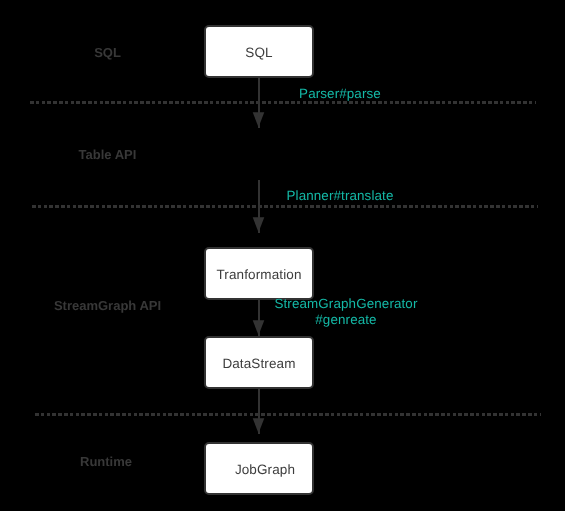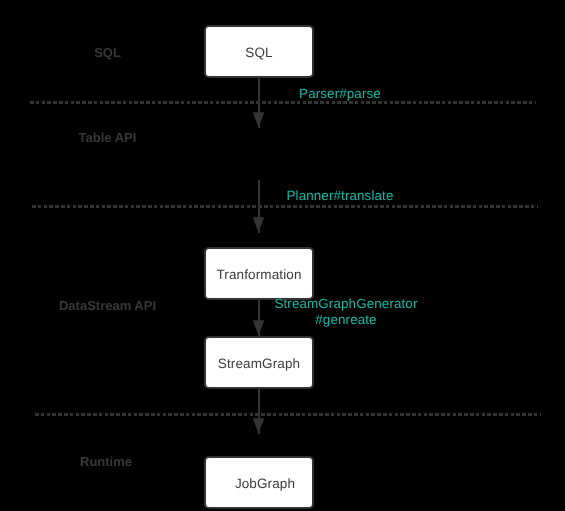--- a/index.html
+++ b/index.html
@@ -12,35 +12,35 @@
   #stage{position:relative;width:565px;height:394px;transform:translateZ(0);}
   .layer-label,.edge-label,.node{will-change:transform;}
 
   svg.wires{position:absolute;left:0;top:0;width:565px;height:511px;}
 
   
   .layer-label{position:absolute;left:0;width:215px;color:#383838;
        font-weight:bold;font-size:13px;line-height:16px;
        white-space:nowrap;text-align:center;}
   .lb-sql{top:45px;}
-  .lb-table{top:130px;}
+  .lb-table{top:147px;}
   .lb-datastream{top:298px;}
   .lb-runtime{top:454px;width:212px;}
 
   
   .node{position:absolute;left:203.5px;width:110px;height:52.5px;
        background:#fff;border:2px solid #333;border-radius:5px;
        box-sizing:border-box;display:flex;align-items:center;justify-content:center;
        color:#3d3d3d;font-size:13.5px;line-height:16.3px;text-align:center;
        letter-spacing:0.12px;padding-top:3px;}
   .nd-sql{top:25px;}
   .nd-operation{top:127.5px;}
   .nd-tranformation{top:247px;}
   .nd-streamgraph{top:335.5px;}
-  .nd-jobgraph{top:456px;padding-left:12px;}
+  .nd-jobgraph{top:442px;padding-left:12px;}
 
   
   .edge-label{position:absolute;color:#14b8a6;font-size:13.4px;
        line-height:16px;white-space:nowrap;text-align:center;
        letter-spacing:0.12px;}
   .el-parser{left:250px;width:180px;top:86px;}
   .el-planner{left:250px;width:180px;top:188px;}
   .el-streamgraphgen{left:256px;width:180px;top:296px;}
   .el-jobgraphgen{left:248px;width:240px;top:401px;}
 </style>
@@ -64,34 +64,34 @@
     </g>
     <g stroke="#333" stroke-width="3" stroke-dasharray="3.6 2.2" shape-rendering="crispEdges">
       <line x1="30" y1="102.5" x2="536" y2="102.5"></line>
       <line x1="32" y1="206.5" x2="538" y2="206.5"></line>
       <line x1="35" y1="414.5" x2="541" y2="414.5"></line>
     </g>
   </svg>
 
   <div class="layer-label lb-sql">SQL</div>
   <div class="layer-label lb-table">Table API</div>
-  <div class="layer-label lb-datastream">DataStream API</div>
+  <div class="layer-label lb-datastream">StreamGraph API</div>
   <div class="layer-label lb-runtime">Runtime</div>
 
   <div class="node nd-sql">
     <span>SQL</span>
   </div>
 
 
   <div class="node nd-tranformation">
     <span>Tranformation</span>
   </div>
 
   <div class="node nd-streamgraph">
-    <span>StreamGraph</span>
+    <span>DataStream</span>
   </div>
 
   <div class="node nd-jobgraph">
     <span>JobGraph</span>
   </div>
 
   <div class="edge-label el-parser">Parser#parse</div>
 
   <div class="edge-label el-planner">Planner#translate</div>
 

